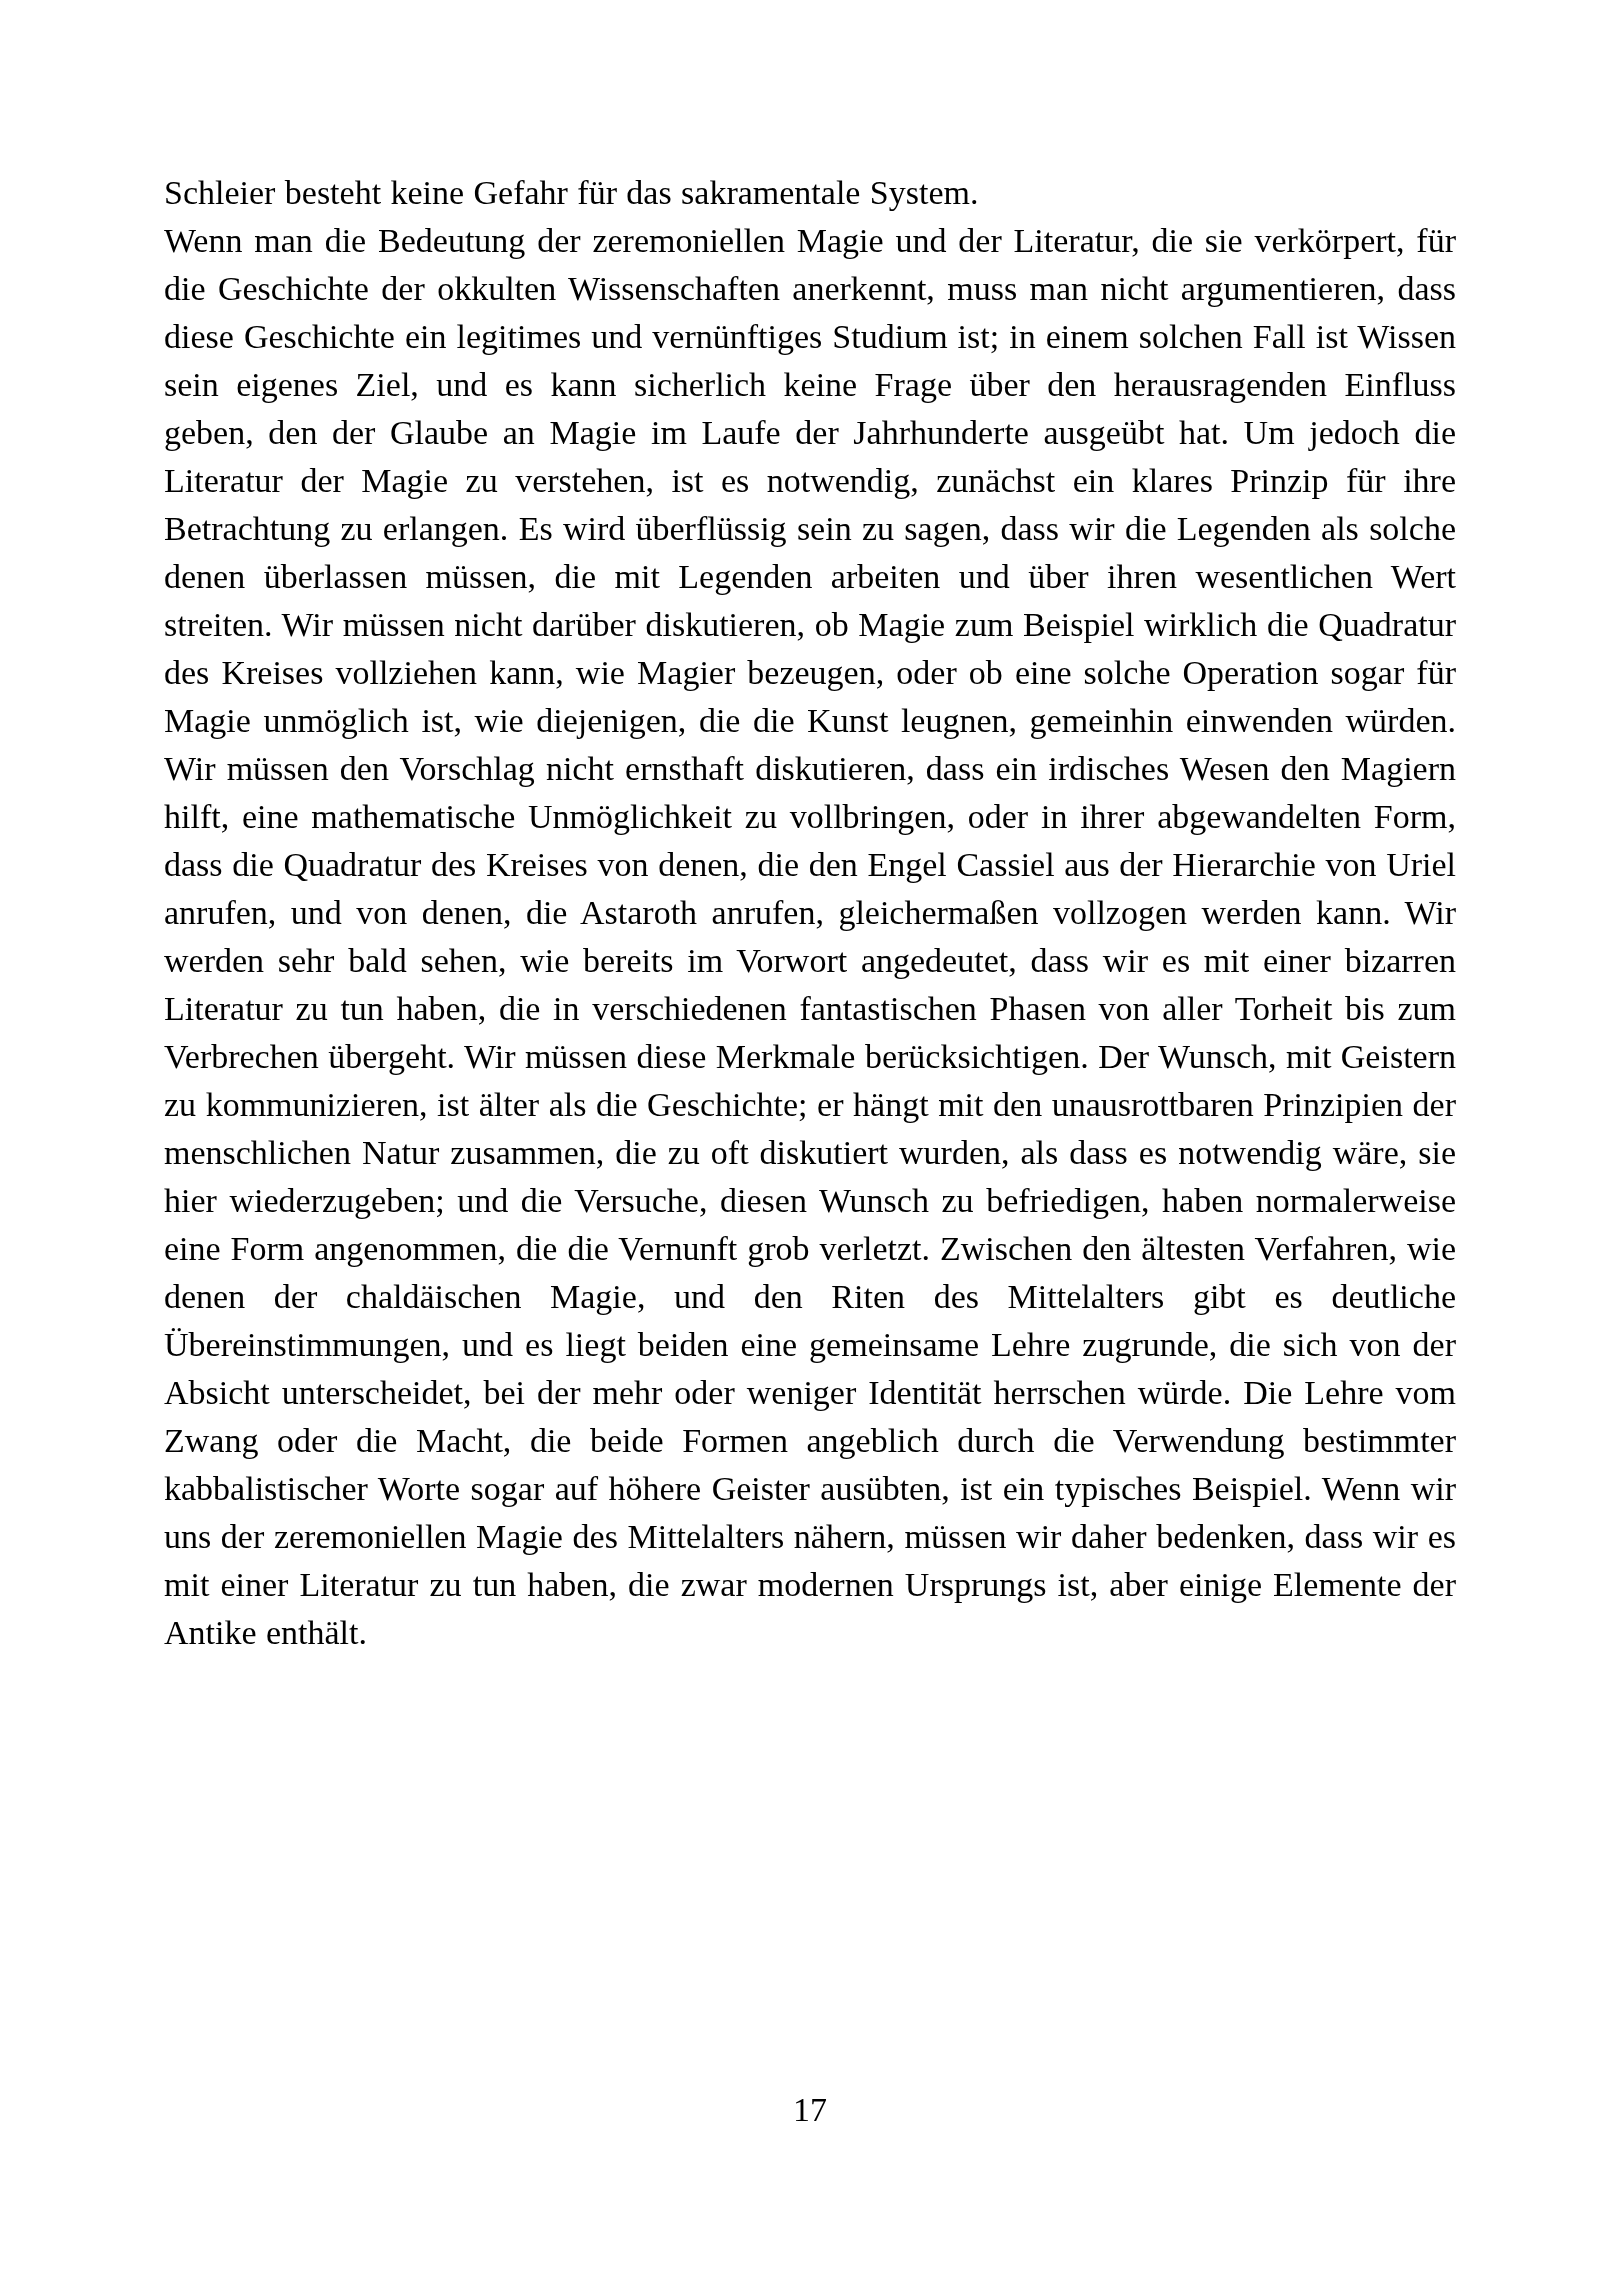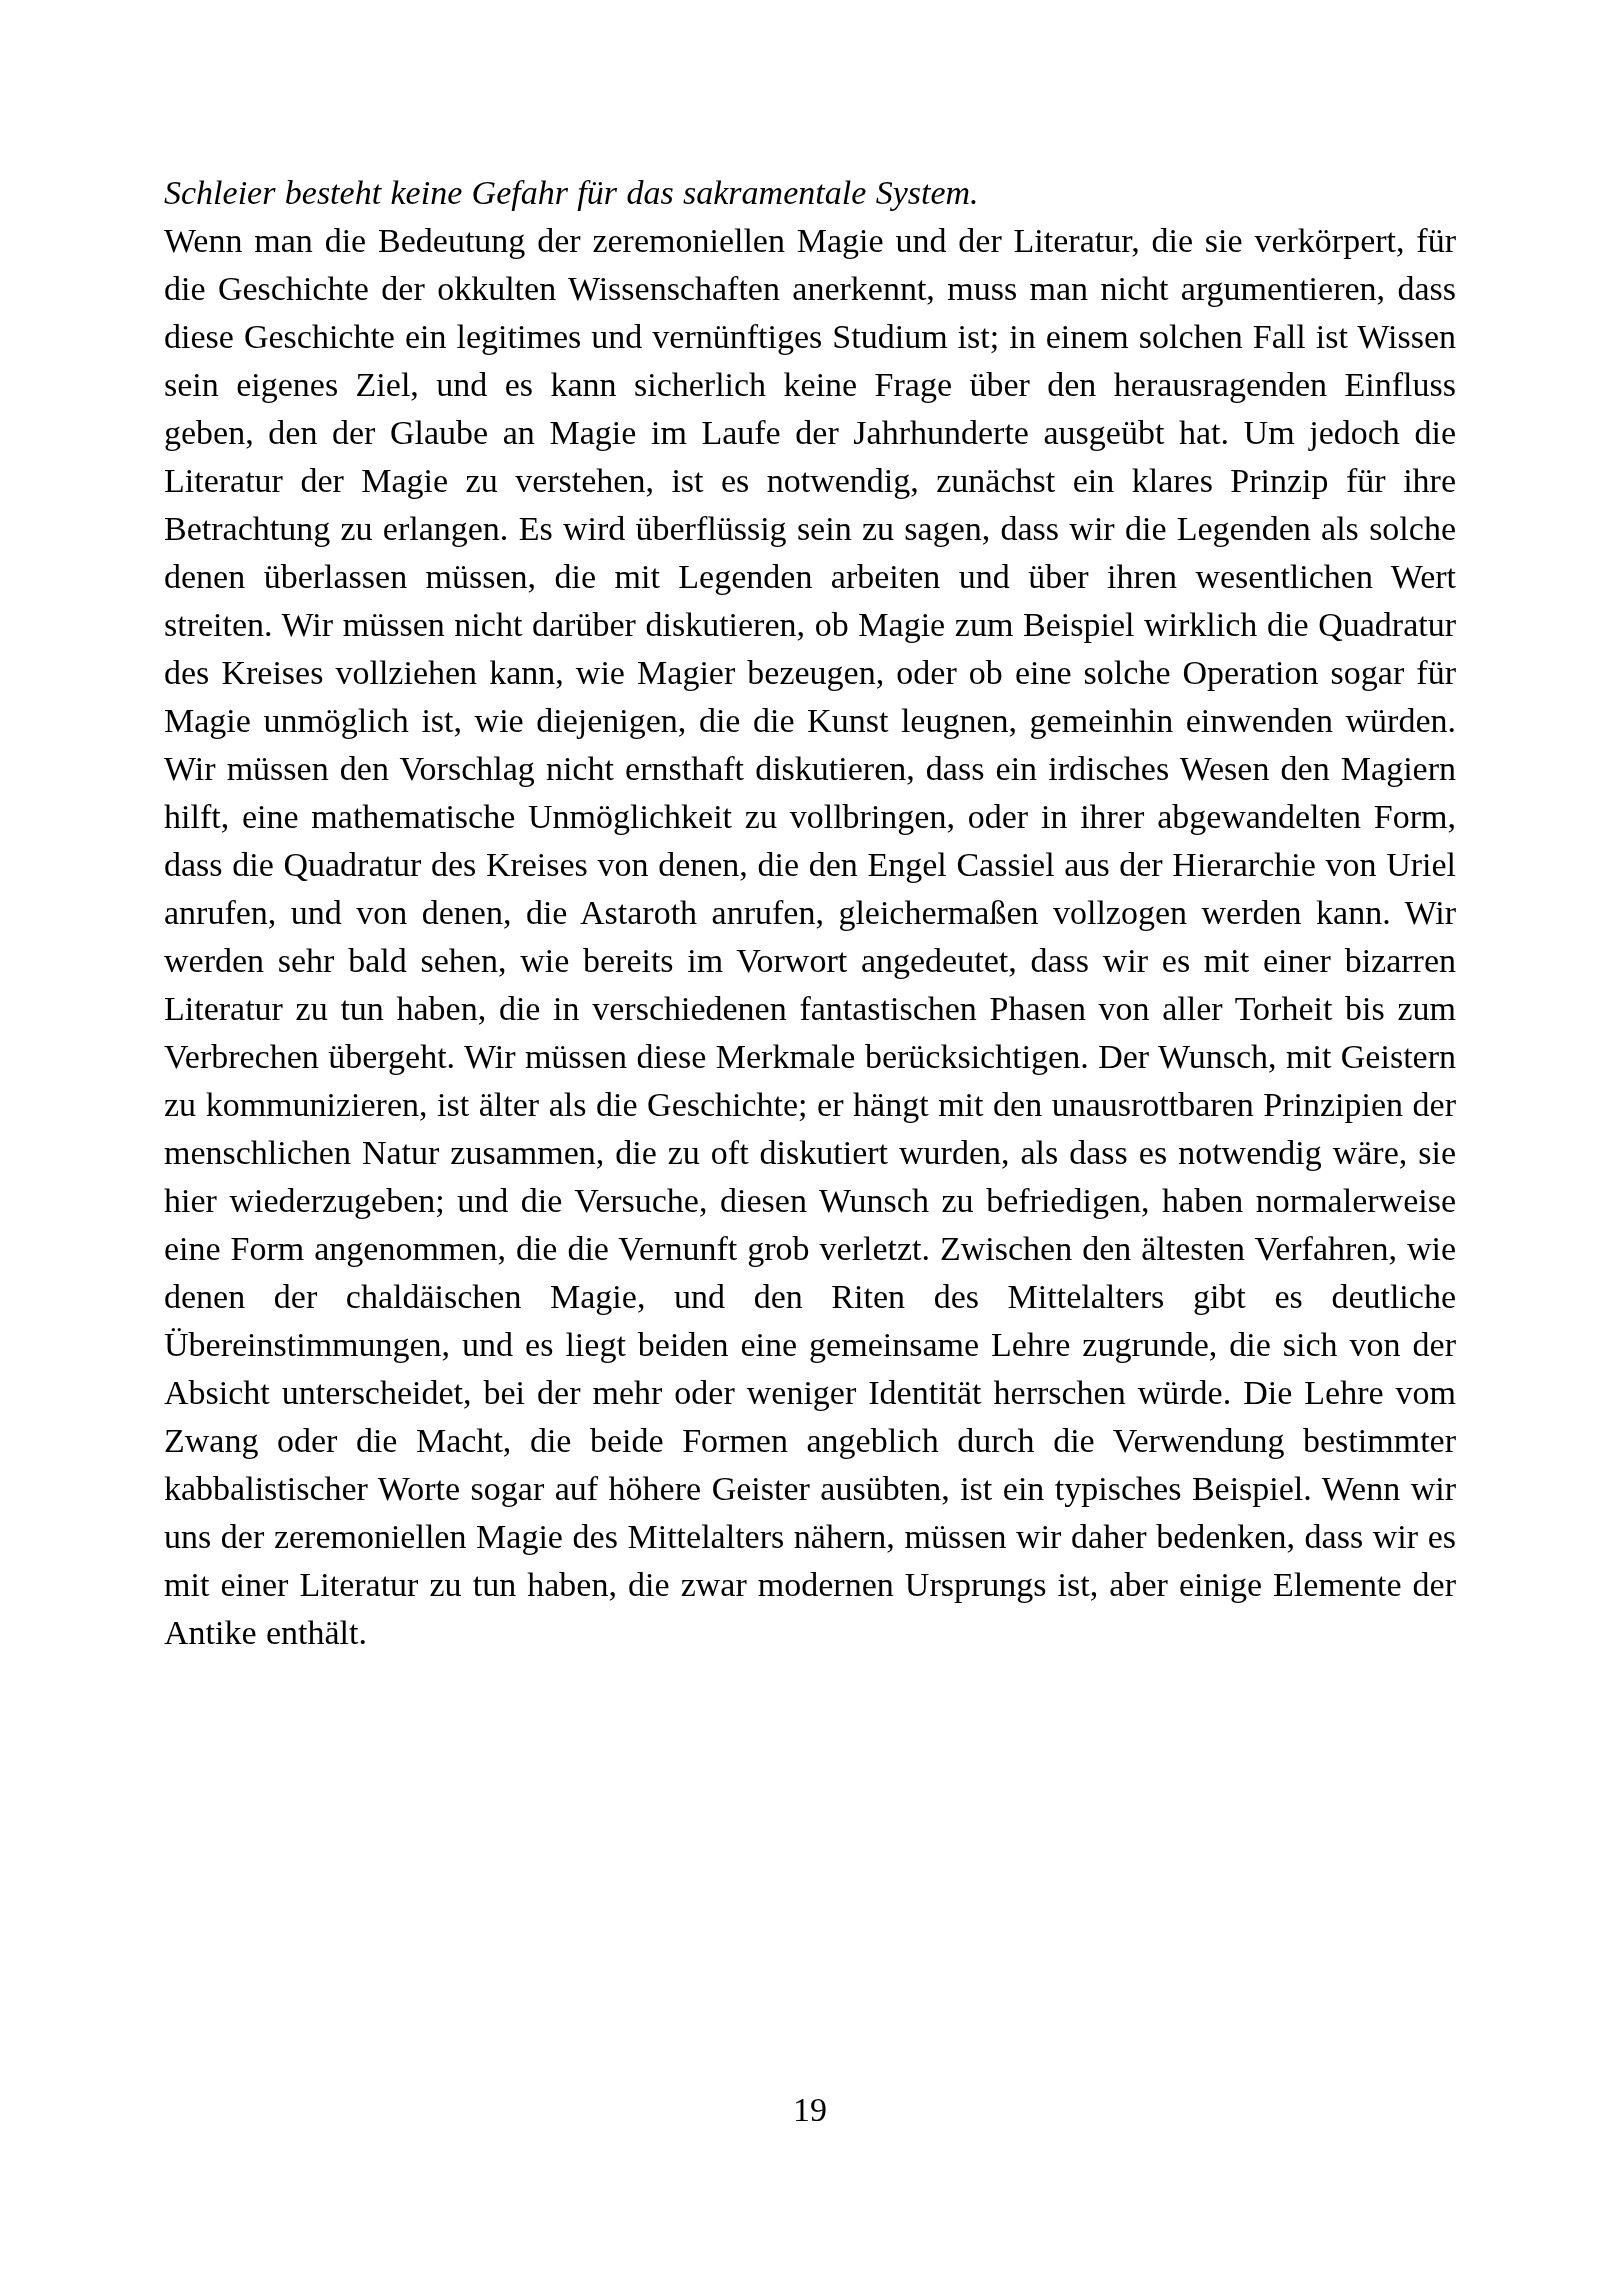--- a/index.html
+++ b/index.html
@@ -26,35 +26,34 @@
     line-height: 48px;
   }
   .para {
     margin: 0;
     text-align: justify;
     text-align-last: left;
     word-spacing: 0.9px;
   }
   .para.first {
     text-align: left;
-    font-style: italic;
   }
   .page-number {
     position: absolute;
     top: 2086px;
     left: 0;
     width: 100%;
     text-align: center;
     font-size: 34px;
     line-height: 48px;
   }
 </style>
 </head>
 <body>
 
 <div class="page">
   <div class="text-block">
     <p class="para first">Schleier besteht keine Gefahr für das sakramentale System.</p>
     <p class="para">Wenn man die Bedeutung der zeremoniellen Magie und der Literatur, die sie verkörpert, für die Geschichte der okkulten Wissenschaften anerkennt, muss man nicht argumentieren, dass diese Geschichte ein legitimes und vernünftiges Studium ist; in einem solchen Fall ist Wissen sein eigenes Ziel, und es kann sicherlich keine Frage über den herausragenden Einfluss geben, den der Glaube an Magie im Laufe der Jahrhunderte ausgeübt hat. Um jedoch die Literatur der Magie zu verstehen, ist es notwendig, zunächst ein klares Prinzip für ihre Betrachtung zu erlangen. Es wird überflüssig sein zu sagen, dass wir die Legenden als solche denen überlassen müssen, die mit Legenden arbeiten und über ihren wesentlichen Wert streiten. Wir müssen nicht darüber diskutieren, ob Magie zum Beispiel wirklich die Quadratur des Kreises vollziehen kann, wie Magier bezeugen, oder ob eine solche Operation sogar für Magie unmöglich ist, wie diejenigen, die die Kunst leugnen, gemeinhin einwenden würden. Wir müssen den Vorschlag nicht ernsthaft diskutieren, dass ein irdisches Wesen den Magiern hilft, eine mathematische Unmöglichkeit zu vollbringen, oder in ihrer abgewandelten Form, dass die Quadratur des Kreises von denen, die den Engel Cassiel aus der Hierarchie von Uriel anrufen, und von denen, die Astaroth anrufen, gleichermaßen vollzogen werden kann. Wir werden sehr bald sehen, wie bereits im Vorwort angedeutet, dass wir es mit einer bizarren Literatur zu tun haben, die in verschiedenen fantastischen Phasen von aller Torheit bis zum Verbrechen übergeht. Wir müssen diese Merkmale berücksichtigen. Der Wunsch, mit Geistern zu kommunizieren, ist älter als die Geschichte; er hängt mit den unausrottbaren Prinzipien der menschlichen Natur zusammen, die zu oft diskutiert wurden, als dass es notwendig wäre, sie hier wiederzugeben; und die Versuche, diesen Wunsch zu befriedigen, haben normalerweise eine Form angenommen, die die Vernunft grob verletzt. Zwischen den ältesten Verfahren, wie denen der chaldäischen Magie, und den Riten des Mittelalters gibt es deutliche Übereinstimmungen, und es liegt beiden eine gemeinsame Lehre zugrunde, die sich von der Absicht unterscheidet, bei der mehr oder weniger Identität herrschen würde. Die Lehre vom Zwang oder die Macht, die beide Formen angeblich durch die Verwendung bestimmter kabbalistischer Worte sogar auf höhere Geister ausübten, ist ein typisches Beispiel. Wenn wir uns der zeremoniellen Magie des Mittelalters nähern, müssen wir daher bedenken, dass wir es mit einer Literatur zu tun haben, die zwar modernen Ursprungs ist, aber einige Elemente der Antike enthält.</p>
   </div>
-  <div class="page-number">19</div>
+  <div class="page-number">17</div>
 </div>
 
 
 </body></html>

